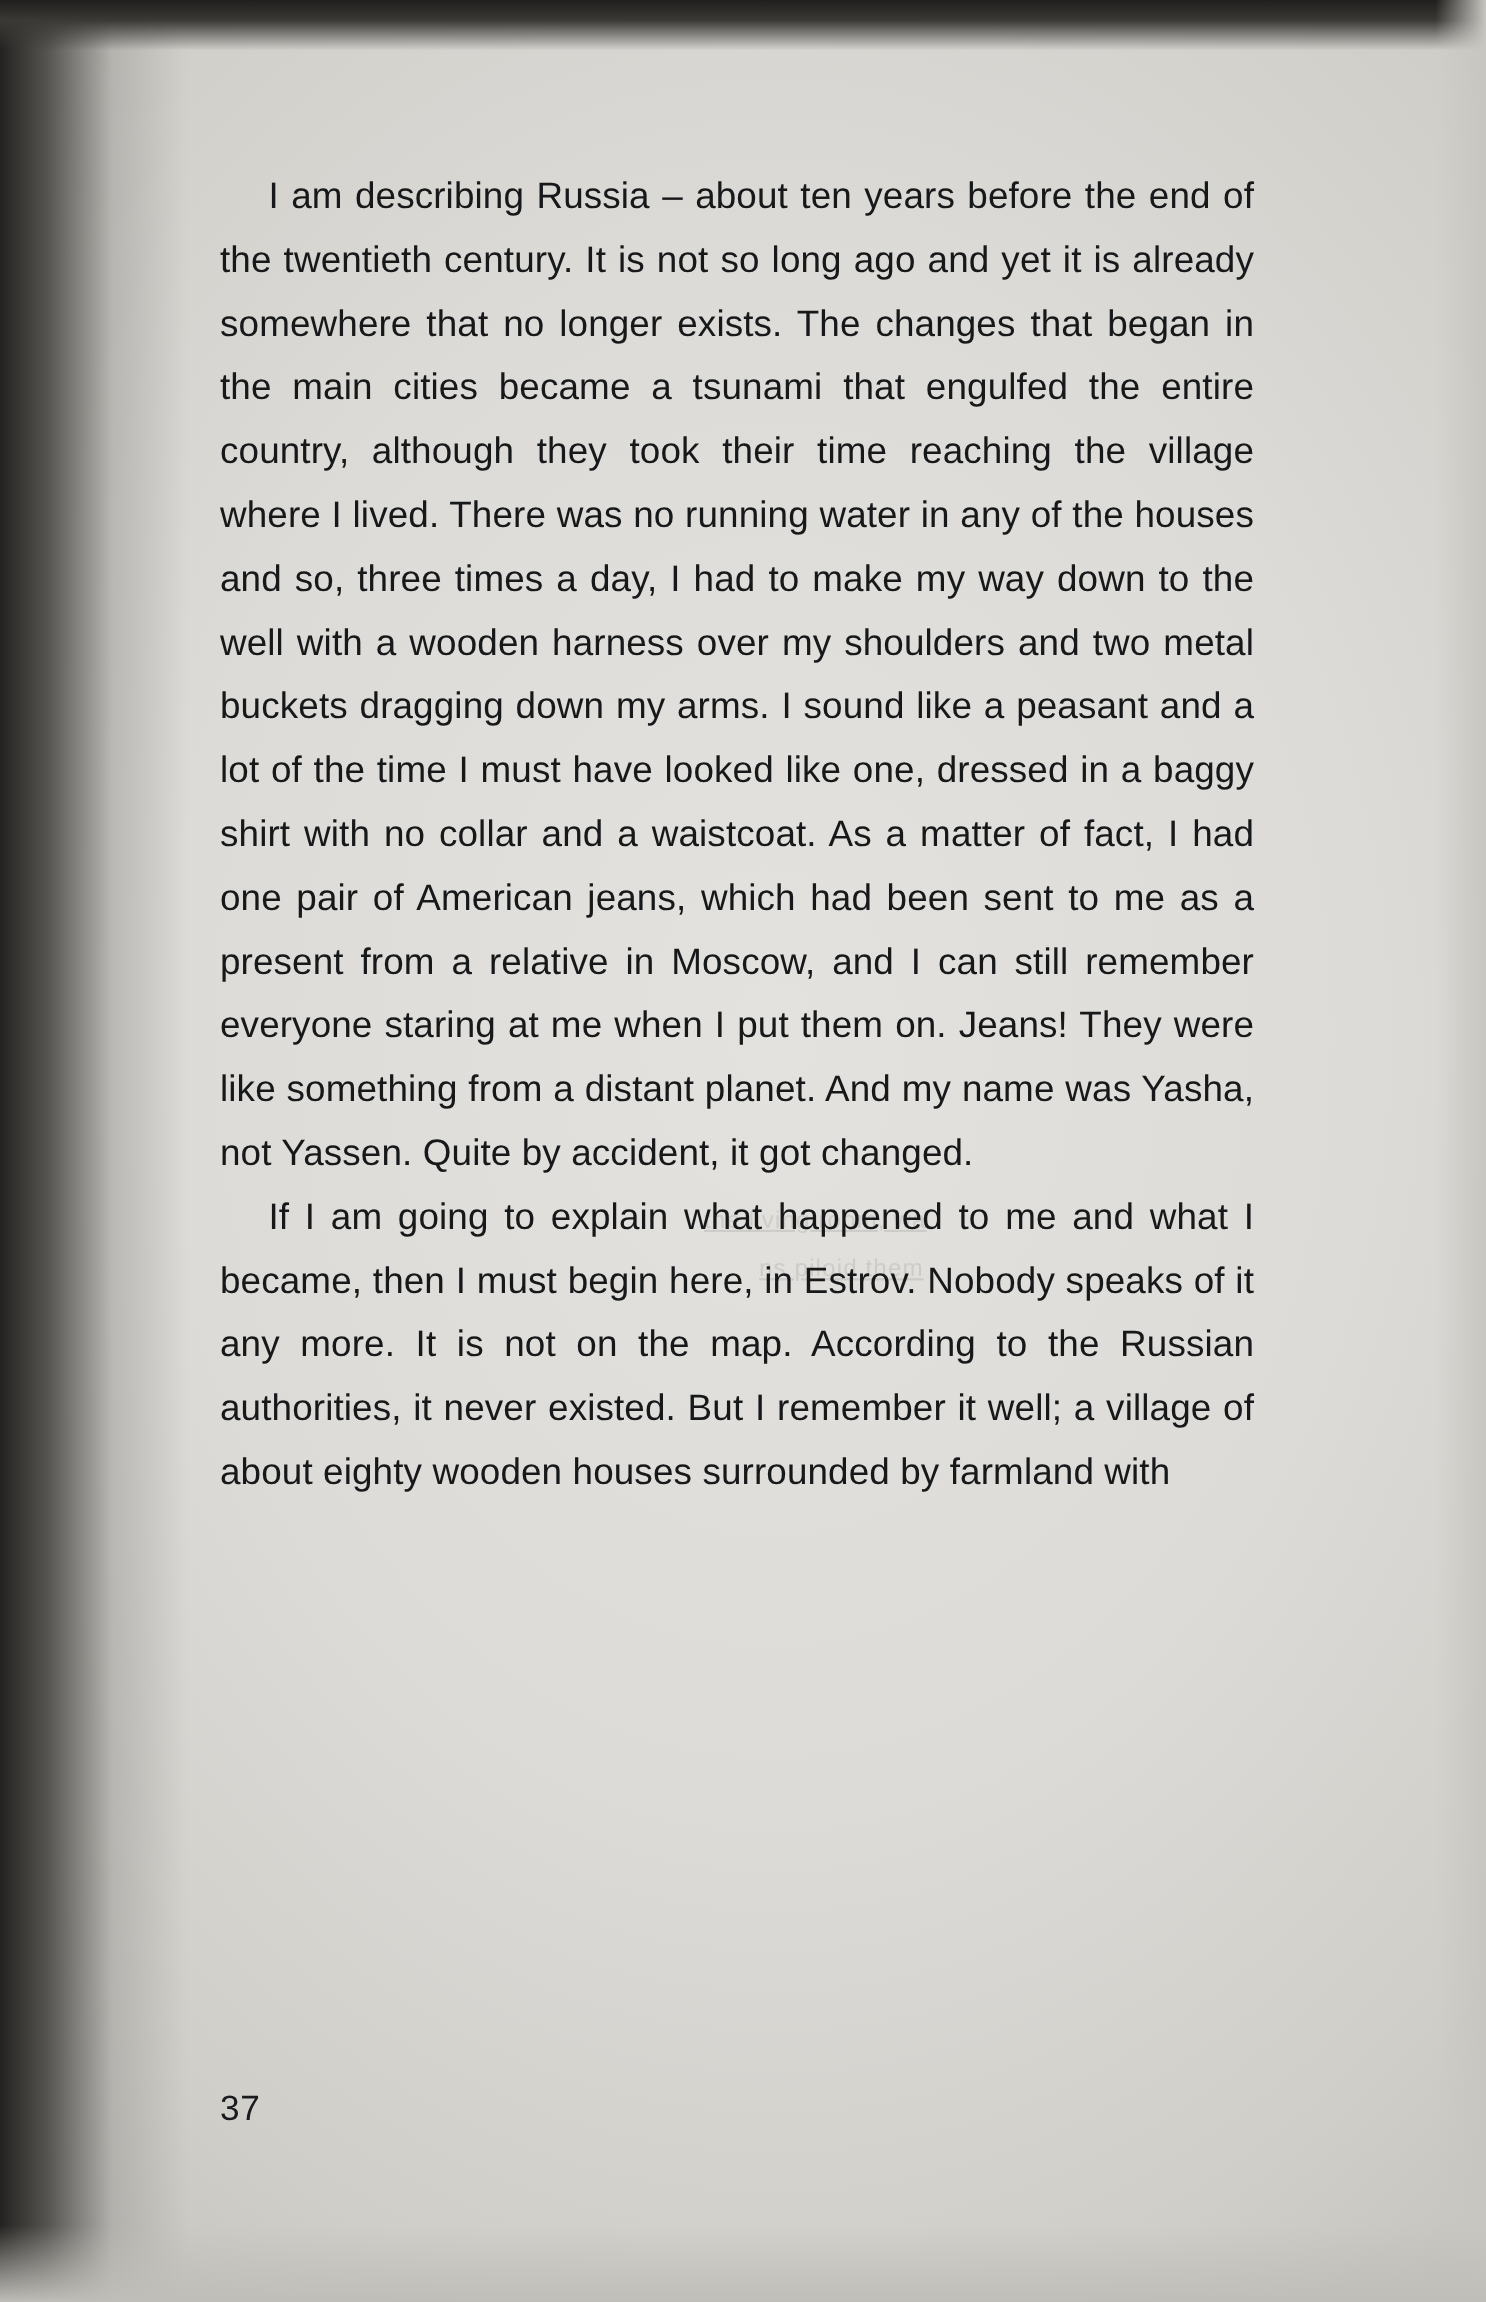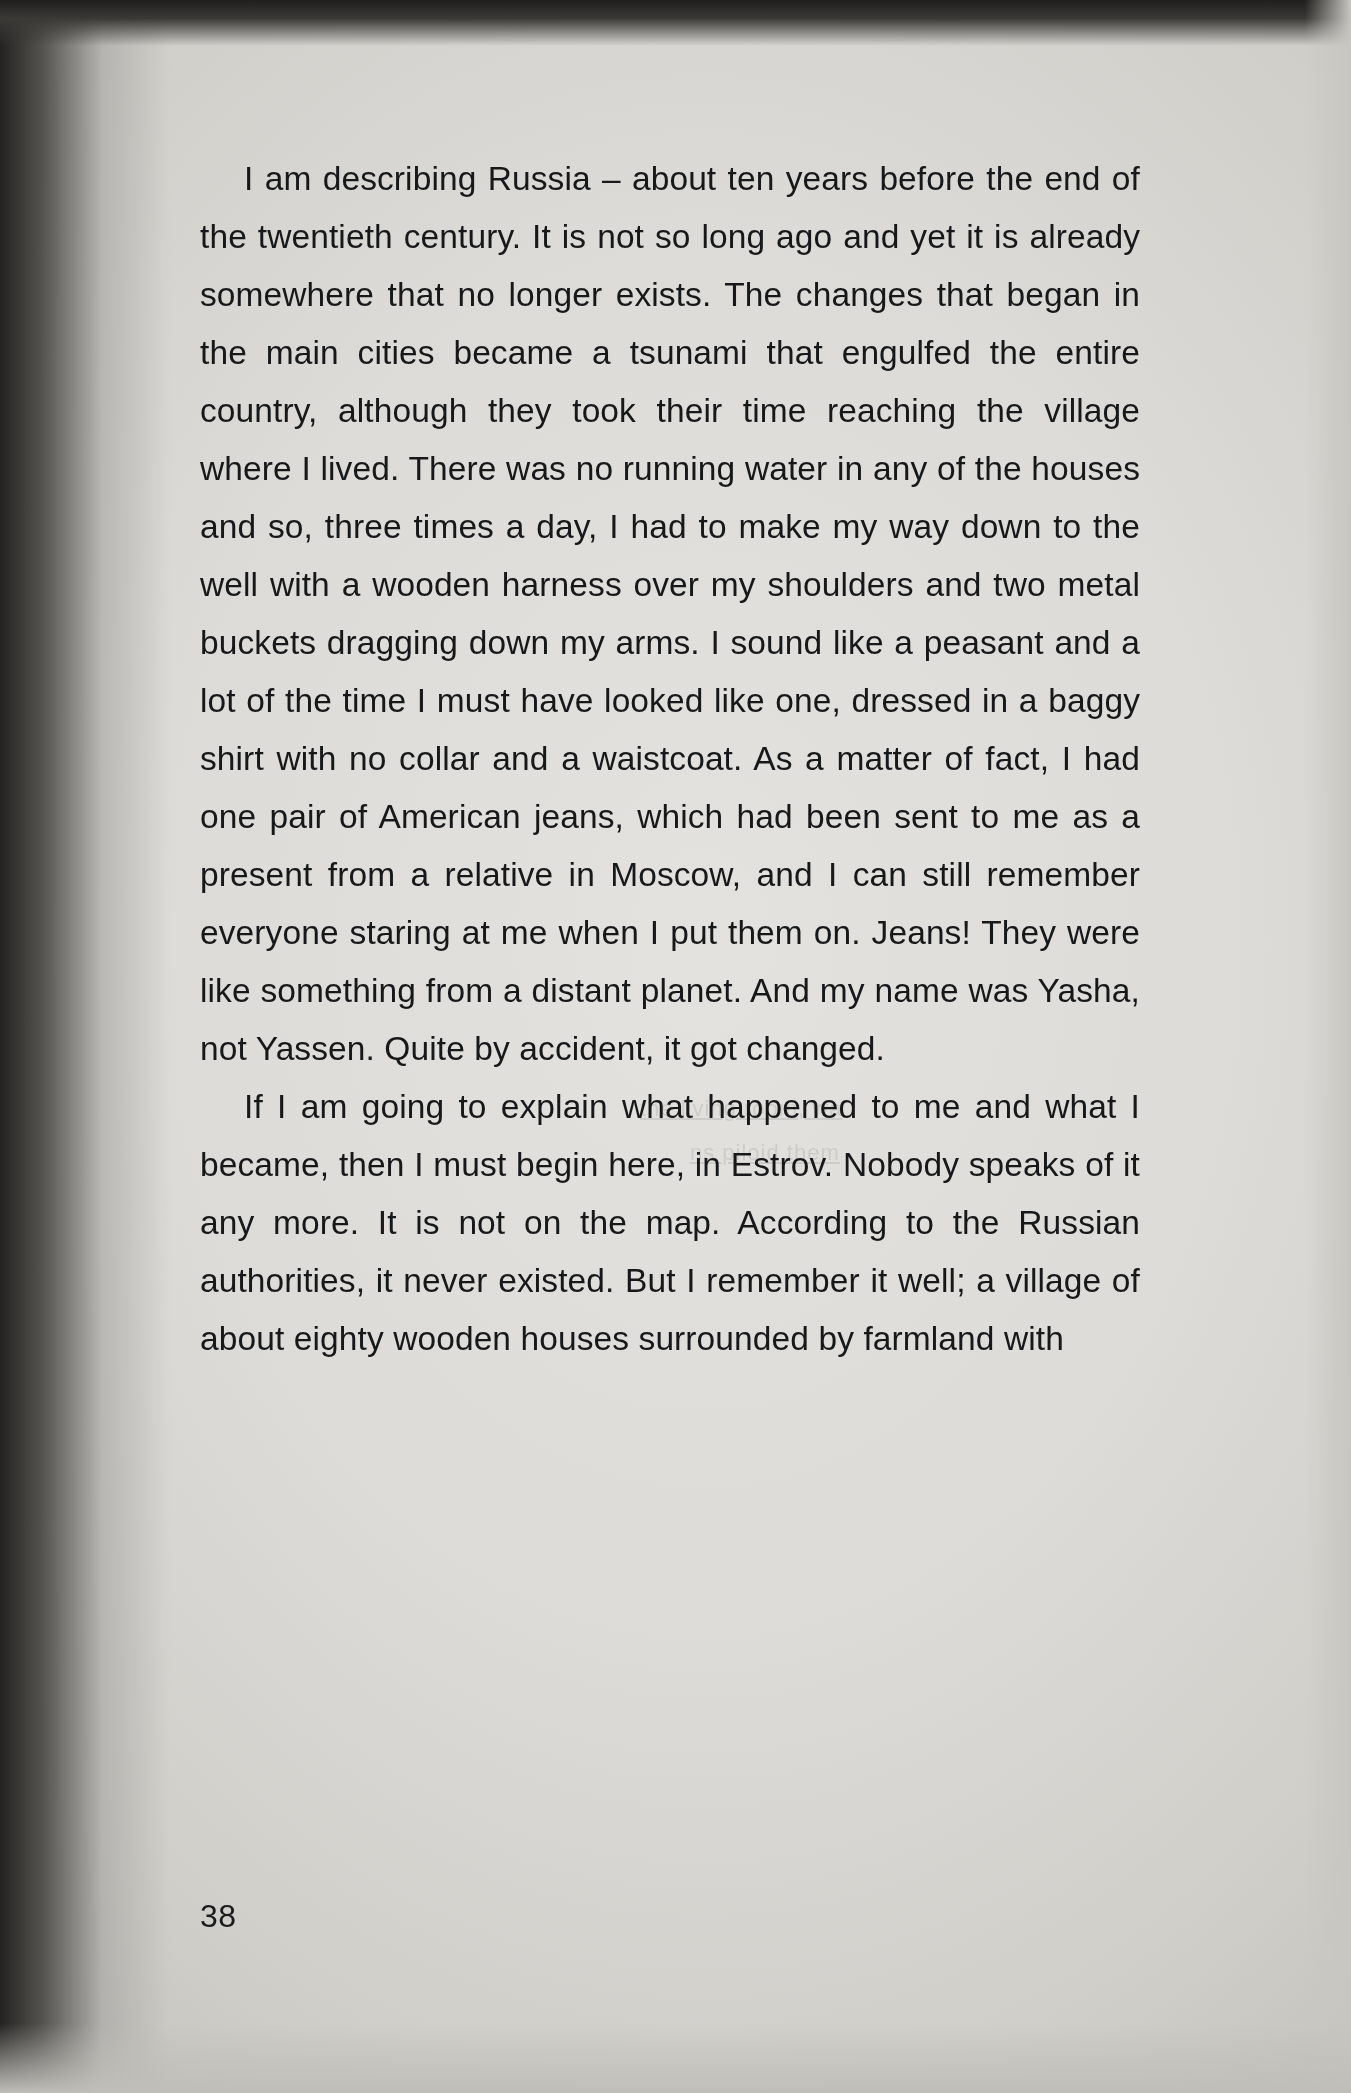--- a/index.html
+++ b/index.html
@@ -89,20 +89,20 @@
   <div id="paper"></div>
 
   <div class="ghost" style="left:640px; top:1096px;">the living room, wa</div>
   <div class="ghost" style="left:690px; top:1140px;">ns piloid them</div>
 
   <div id="textblock">
     <p class="body indent">I am describing Russia – about ten years before the end of the twentieth century. It is not so long ago and yet it is already somewhere that no longer exists. The changes that began in the main cities became a tsunami that engulfed the entire country, although they took their time reaching the village where I lived. There was no running water in any of the houses and so, three times a day, I had to make my way down to the well with a wooden harness over my shoulders and two metal buckets dragging down my arms. I sound like a peasant and a lot of the time I must have looked like one, dressed in a baggy shirt with no collar and a waistcoat. As a matter of fact, I had one pair of American jeans, which had been sent to me as a present from a relative in Moscow, and I can still remember everyone staring at me when I put them on. Jeans! They were like something from a distant planet. And my name was Yasha, not Yassen. Quite by accident, it got changed.</p>
     <p class="body indent">If I am going to explain what happened to me and what I became, then I must begin here, in Estrov. Nobody speaks of it any more. It is not on the map. According to the Russian authorities, it never existed. But I remember it well; a village of about eighty wooden houses surrounded by farmland with</p>
   </div>
 
-  <div id="folio">38</div>
+  <div id="folio">37</div>
 
   <div id="edge-left"></div>
   <div id="edge-top"></div>
   <div id="edge-right"></div>
   <div id="edge-bottom"></div>
 
 </div>
 
 </body></html>

